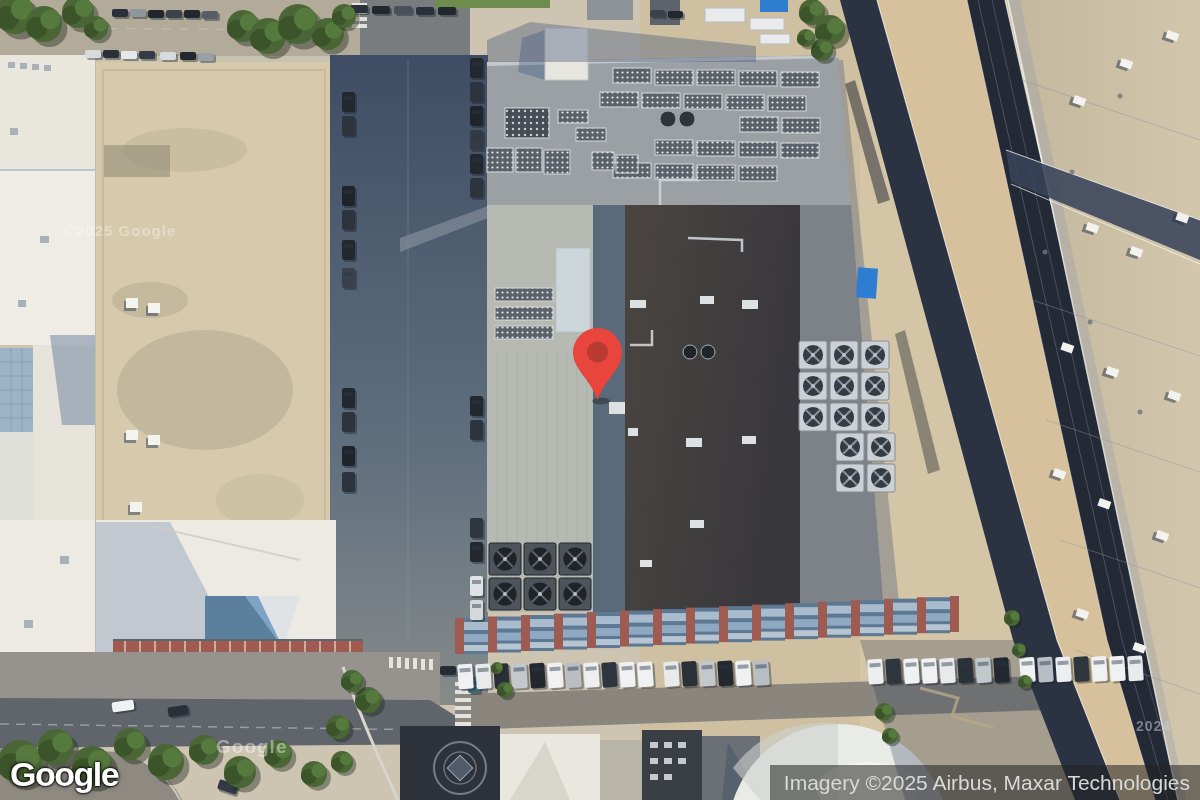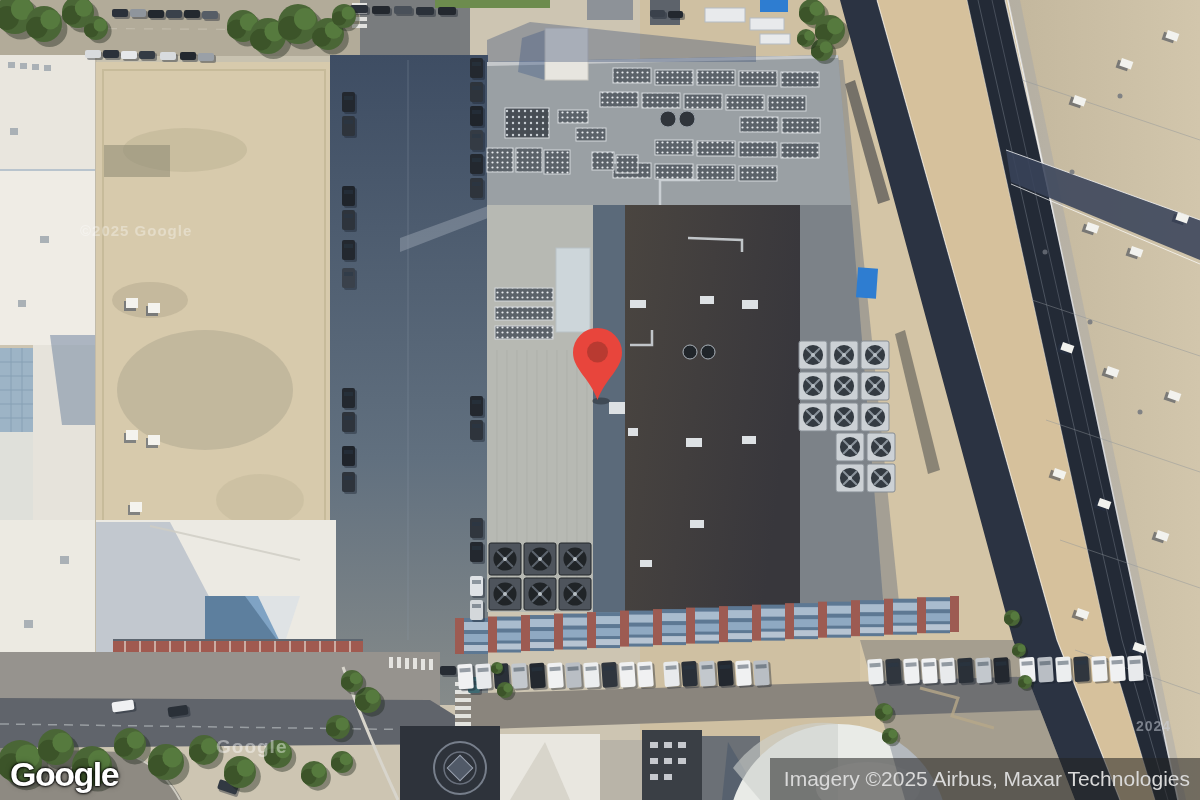--- a/index.html
+++ b/index.html
@@ -3,25 +3,25 @@
 <meta charset="utf-8">
 <style>
   html,body{margin:0;padding:0;background:#222;}
   .stage{position:relative;width:1200px;height:800px;overflow:hidden;
          font-family:"Liberation Sans",sans-serif;background:#c9c2b2;}
   .scene{position:absolute;left:0;top:0;}
   .google-logo{position:absolute;left:10px;bottom:6px;font-size:34px;font-weight:700;
     letter-spacing:-1.5px;color:var(--logo-color,#fff);cursor:pointer;
     text-shadow:0 1px 2px rgba(0,0,0,.7),1px 0 2px rgba(0,0,0,.55),
                -1px 0 2px rgba(0,0,0,.55),0 -1px 2px rgba(0,0,0,.5),0 0 6px rgba(0,0,0,.35);}
-  .attribution{position:absolute;right:0;bottom:0;height:42px;display:flex;align-items:center;
+  .attribution{position:absolute;right:0;bottom:0;height:35px;display:flex;align-items:center;
     padding:0 10px 0 14px;background:var(--attr-bg,rgba(34,34,34,.55));
     color:var(--attr-text,#d9d9d9);font-size:21px;white-space:nowrap;}
   .wm{position:absolute;pointer-events:none;font-weight:700;}
-  .wm1{left:64px;top:222px;font-size:15px;color:rgba(255,255,255,.34);letter-spacing:1px;margin-left:16px;}
+  .wm1{left:64px;top:222px;font-size:15px;color:rgba(255,255,255,.34);letter-spacing:1px;}
   .wm2{left:216px;top:736px;font-size:19px;color:rgba(255,255,255,.42);letter-spacing:1px;}
   .wm3{left:1136px;top:718px;font-size:14px;color:rgba(205,210,220,.5);letter-spacing:1px;}
   .pin-body{fill:var(--pin-red,#E8453C);}
   .pin-inner{fill:var(--pin-inner,#BA3A31);}
 </style>
 </head>
 <body>
 
 <div class="stage">
 

